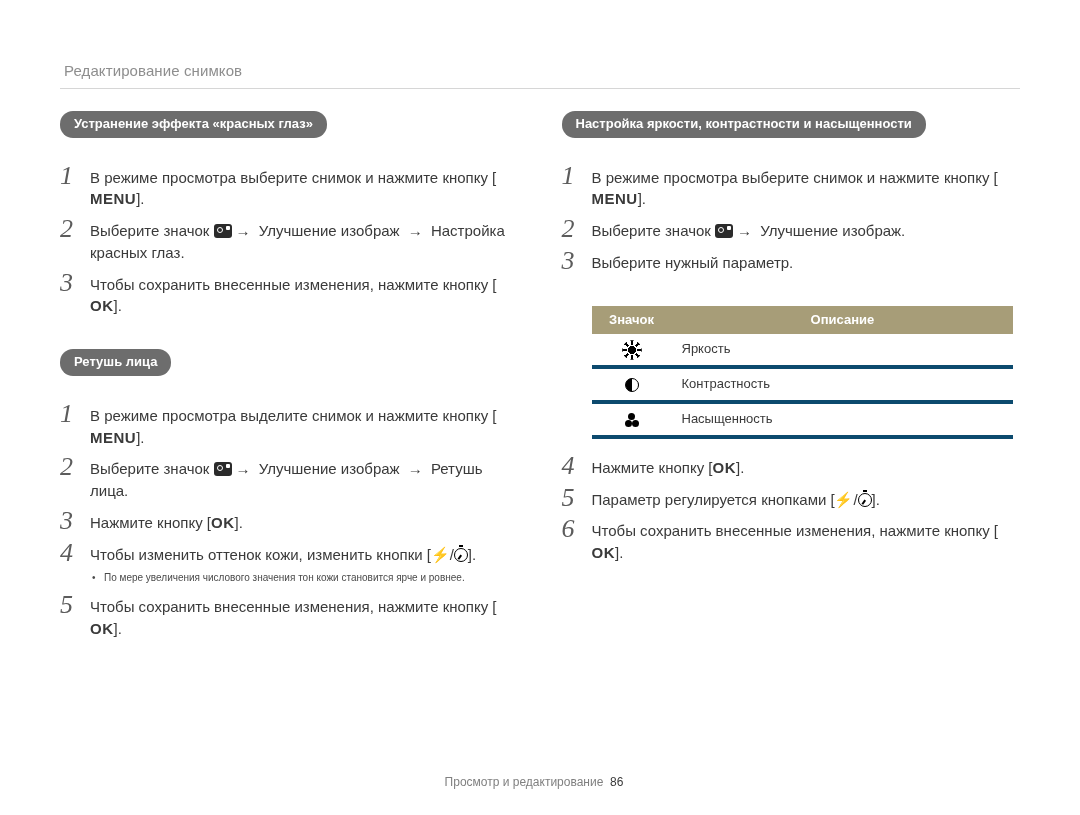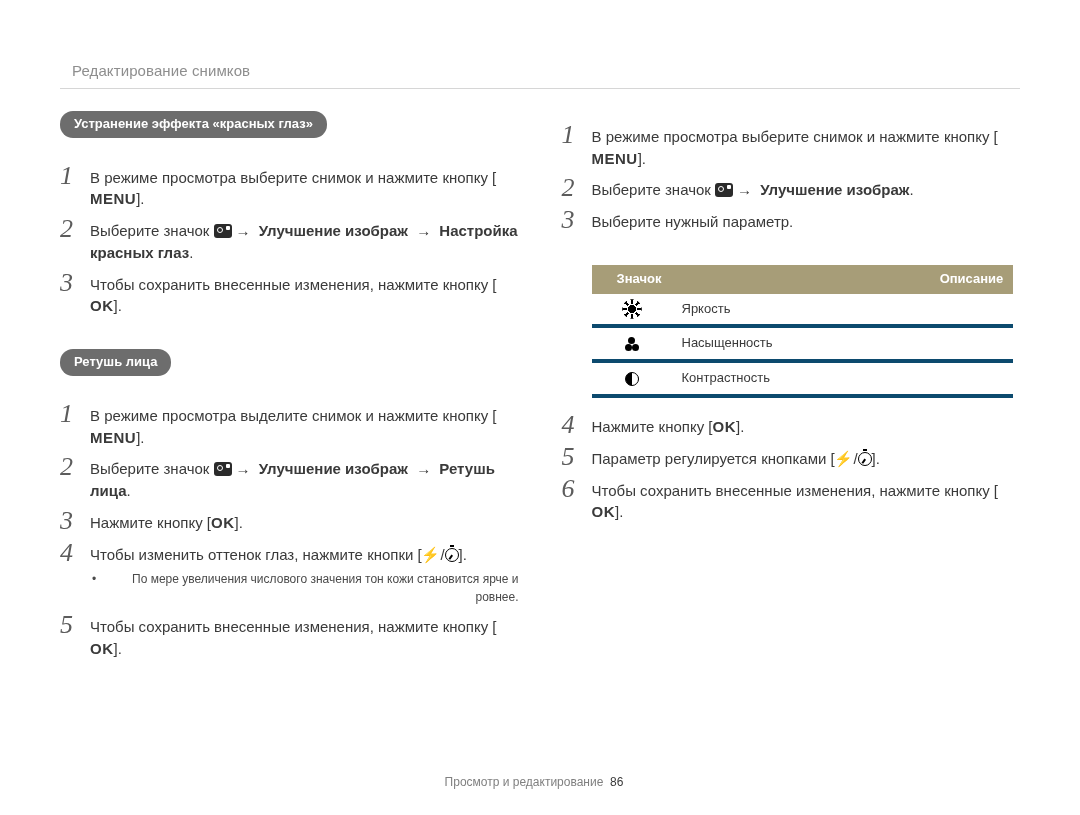--- a/index.html
+++ b/index.html
@@ -20,21 +20,21 @@
     font-size:15px;
     line-height:1.45;
     position:relative;
     box-sizing:border-box;
     padding:60px 60px 0 60px;
   }
   .page-title{
     color:var(--muted);
     font-size:15px;
     font-weight:400;
-    margin:0 0 6px 12px;
+    margin:0 0 6px 4px;
     letter-spacing:.1px;
   }
   .rule{
     border:none;
     border-top:1px solid var(--hr);
     margin:0 0 22px 0;
   }
   .cols{
     display:grid;
     grid-template-columns:1fr 1fr;
@@ -67,21 +67,21 @@
     position:absolute;
     left:0;
     top:-4px;
     font-family:"Times New Roman", Georgia, serif;
     font-style:italic;
     font-size:26px;
     color:#5c5c5c;
     font-weight:400;
     line-height:1;
   }
-  b{font-weight:700;}
+  b{font-weight:400;}
   .btn{
     display:inline-block;
     vertical-align:baseline;
     line-height:1;
     position:relative;
   }
   .btn.menu{font-weight:700;letter-spacing:.5px;}
   .btn.ok{font-weight:700;letter-spacing:.5px;}
   .icon-tool{
     display:inline-block;
@@ -106,22 +106,21 @@
     position:absolute;
     right:2px;top:2px;
     width:4px;height:4px;
     background:#fff;
     border-radius:1px;
   }
   .arrow{padding:0 4px;}
   .sub-bullet{
     list-style:none;
     padding:0;margin:6px 0 0 0;
-    font-size:12px;
-    text-align:right;
+    font-size:10px;
   }
   .sub-bullet li{
     position:relative;
     padding-left:14px;
     color:#4a4a4a;
   }
   .sub-bullet li::before{
     content:"•";
     position:absolute;
     left:2px;top:0;
@@ -129,21 +128,21 @@
   table.param{
     border-collapse:collapse;
     width:92%;
     margin:4px 0 18px 30px;
     font-size:13px;
   }
   table.param th{
     background:var(--table-head);
     color:#fff;
     font-weight:600;
-    text-align:right;
+    text-align:center;
     padding:5px 10px;
   }
   table.param td{
     border-bottom:4px solid #0c4a6e;
     padding:6px 10px;
     vertical-align:middle;
   }
   table.param td.ic{text-align:center;width:60px;}
   .i-bright,.i-contrast,.i-sat{
     display:inline-block;
@@ -249,32 +248,33 @@
       <li>
         <span>В режиме просмотра выделите снимок и нажмите кнопку [</span><span class="btn menu">MENU</span><span>].</span>
       </li>
       <li>
         <span>Выберите значок </span><span class="icon-tool"></span><span class="arrow">→</span><b> Улучшение изображ </b><span class="arrow">→</span><b> Ретушь лица</b><span>.</span>
       </li>
       <li>
         <span>Нажмите кнопку [</span><span class="btn ok">OK</span><span>].</span>
       </li>
       <li>
-        <span>Чтобы изменить оттенок глаз, нажмите кнопки [</span><span class="i-flash">⚡</span><span>/</span><span class="i-timer"></span><span>].</span>
+        <span>Чтобы изменить оттенок кожи, изменить кнопки [</span><span class="i-flash">⚡</span><span>/</span><span class="i-timer"></span><span>].</span>
         <ul class="sub-bullet">
           <li>По мере увеличения числового значения тон кожи становится ярче и ровнее.</li>
         </ul>
       </li>
       <li>
         <span>Чтобы сохранить внесенные изменения, нажмите кнопку [</span><span class="btn ok">OK</span><span>].</span>
       </li>
     </ol>
   </div>
 
   <div class="col">
+    <div class="pill">Настройка яркости, контрастности и насыщенности</div>
     <ol class="steps">
       <li>
         <span>В режиме просмотра выберите снимок и нажмите кнопку [</span><span class="btn menu">MENU</span><span>].</span>
       </li>
       <li>
         <span>Выберите значок </span><span class="icon-tool"></span><span class="arrow">→</span><b> Улучшение изображ</b><span>.</span>
       </li>
       <li>
         <span>Выберите нужный параметр.</span>
       </li>
@@ -286,27 +286,27 @@
           <th>Значок</th>
           <th>Описание</th>
         </tr>
       </thead>
       <tbody>
         <tr>
           <td class="ic"><span class="i-bright"></span></td>
           <td>Яркость</td>
         </tr>
         <tr>
+          <td class="ic"><span class="i-contrast"></span></td>
+          <td>Контрастность</td>
+        </tr>
+        <tr>
           <td class="ic"><span class="i-sat"><span></span></span></td>
           <td>Насыщенность</td>
         </tr>
-        <tr>
-          <td class="ic"><span class="i-contrast"></span></td>
-          <td>Контрастность</td>
-        </tr>
       </tbody>
     </table>
 
     <ol class="steps" start="4" style="counter-reset:step 3">
       <li>
         <span>Нажмите кнопку [</span><span class="btn ok">OK</span><span>].</span>
       </li>
       <li>
         <span>Параметр регулируется кнопками [</span><span class="i-flash">⚡</span><span>/</span><span class="i-timer"></span><span>].</span>
       </li>

